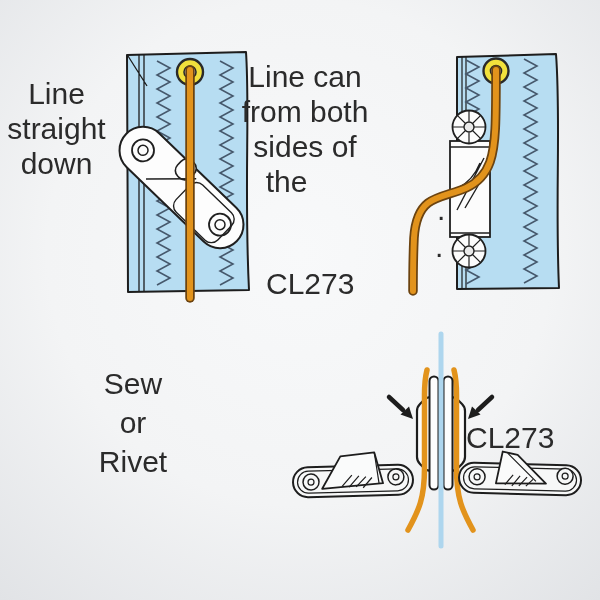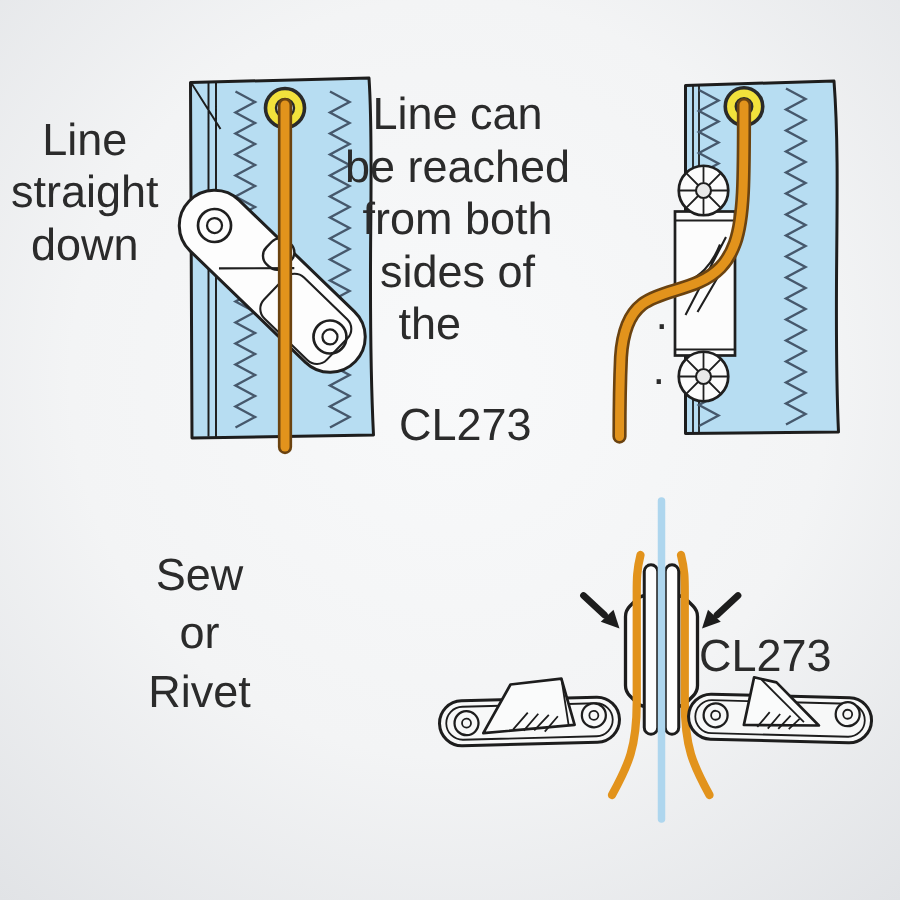--- a/index.html
+++ b/index.html
@@ -126,21 +126,20 @@
   </svg>
 
   <div class="cap" id="cap-left">
     <div>Line</div>
     <div>straight</div>
     <div>down</div>
   </div>
 
   <div class="cap" id="cap-right">
     <div>Line can</div>
-    <div>be reached</div>
     <div>from both</div>
     <div>sides of</div>
     <div class="pad1">the</div>
   </div>
   <span class="dot" id="dot1">.</span>
   <span class="dot" id="dot2">.</span>
 
   <div id="label-cl273-upper">CL273</div>
 
   <div class="cap" id="cap-mount">

